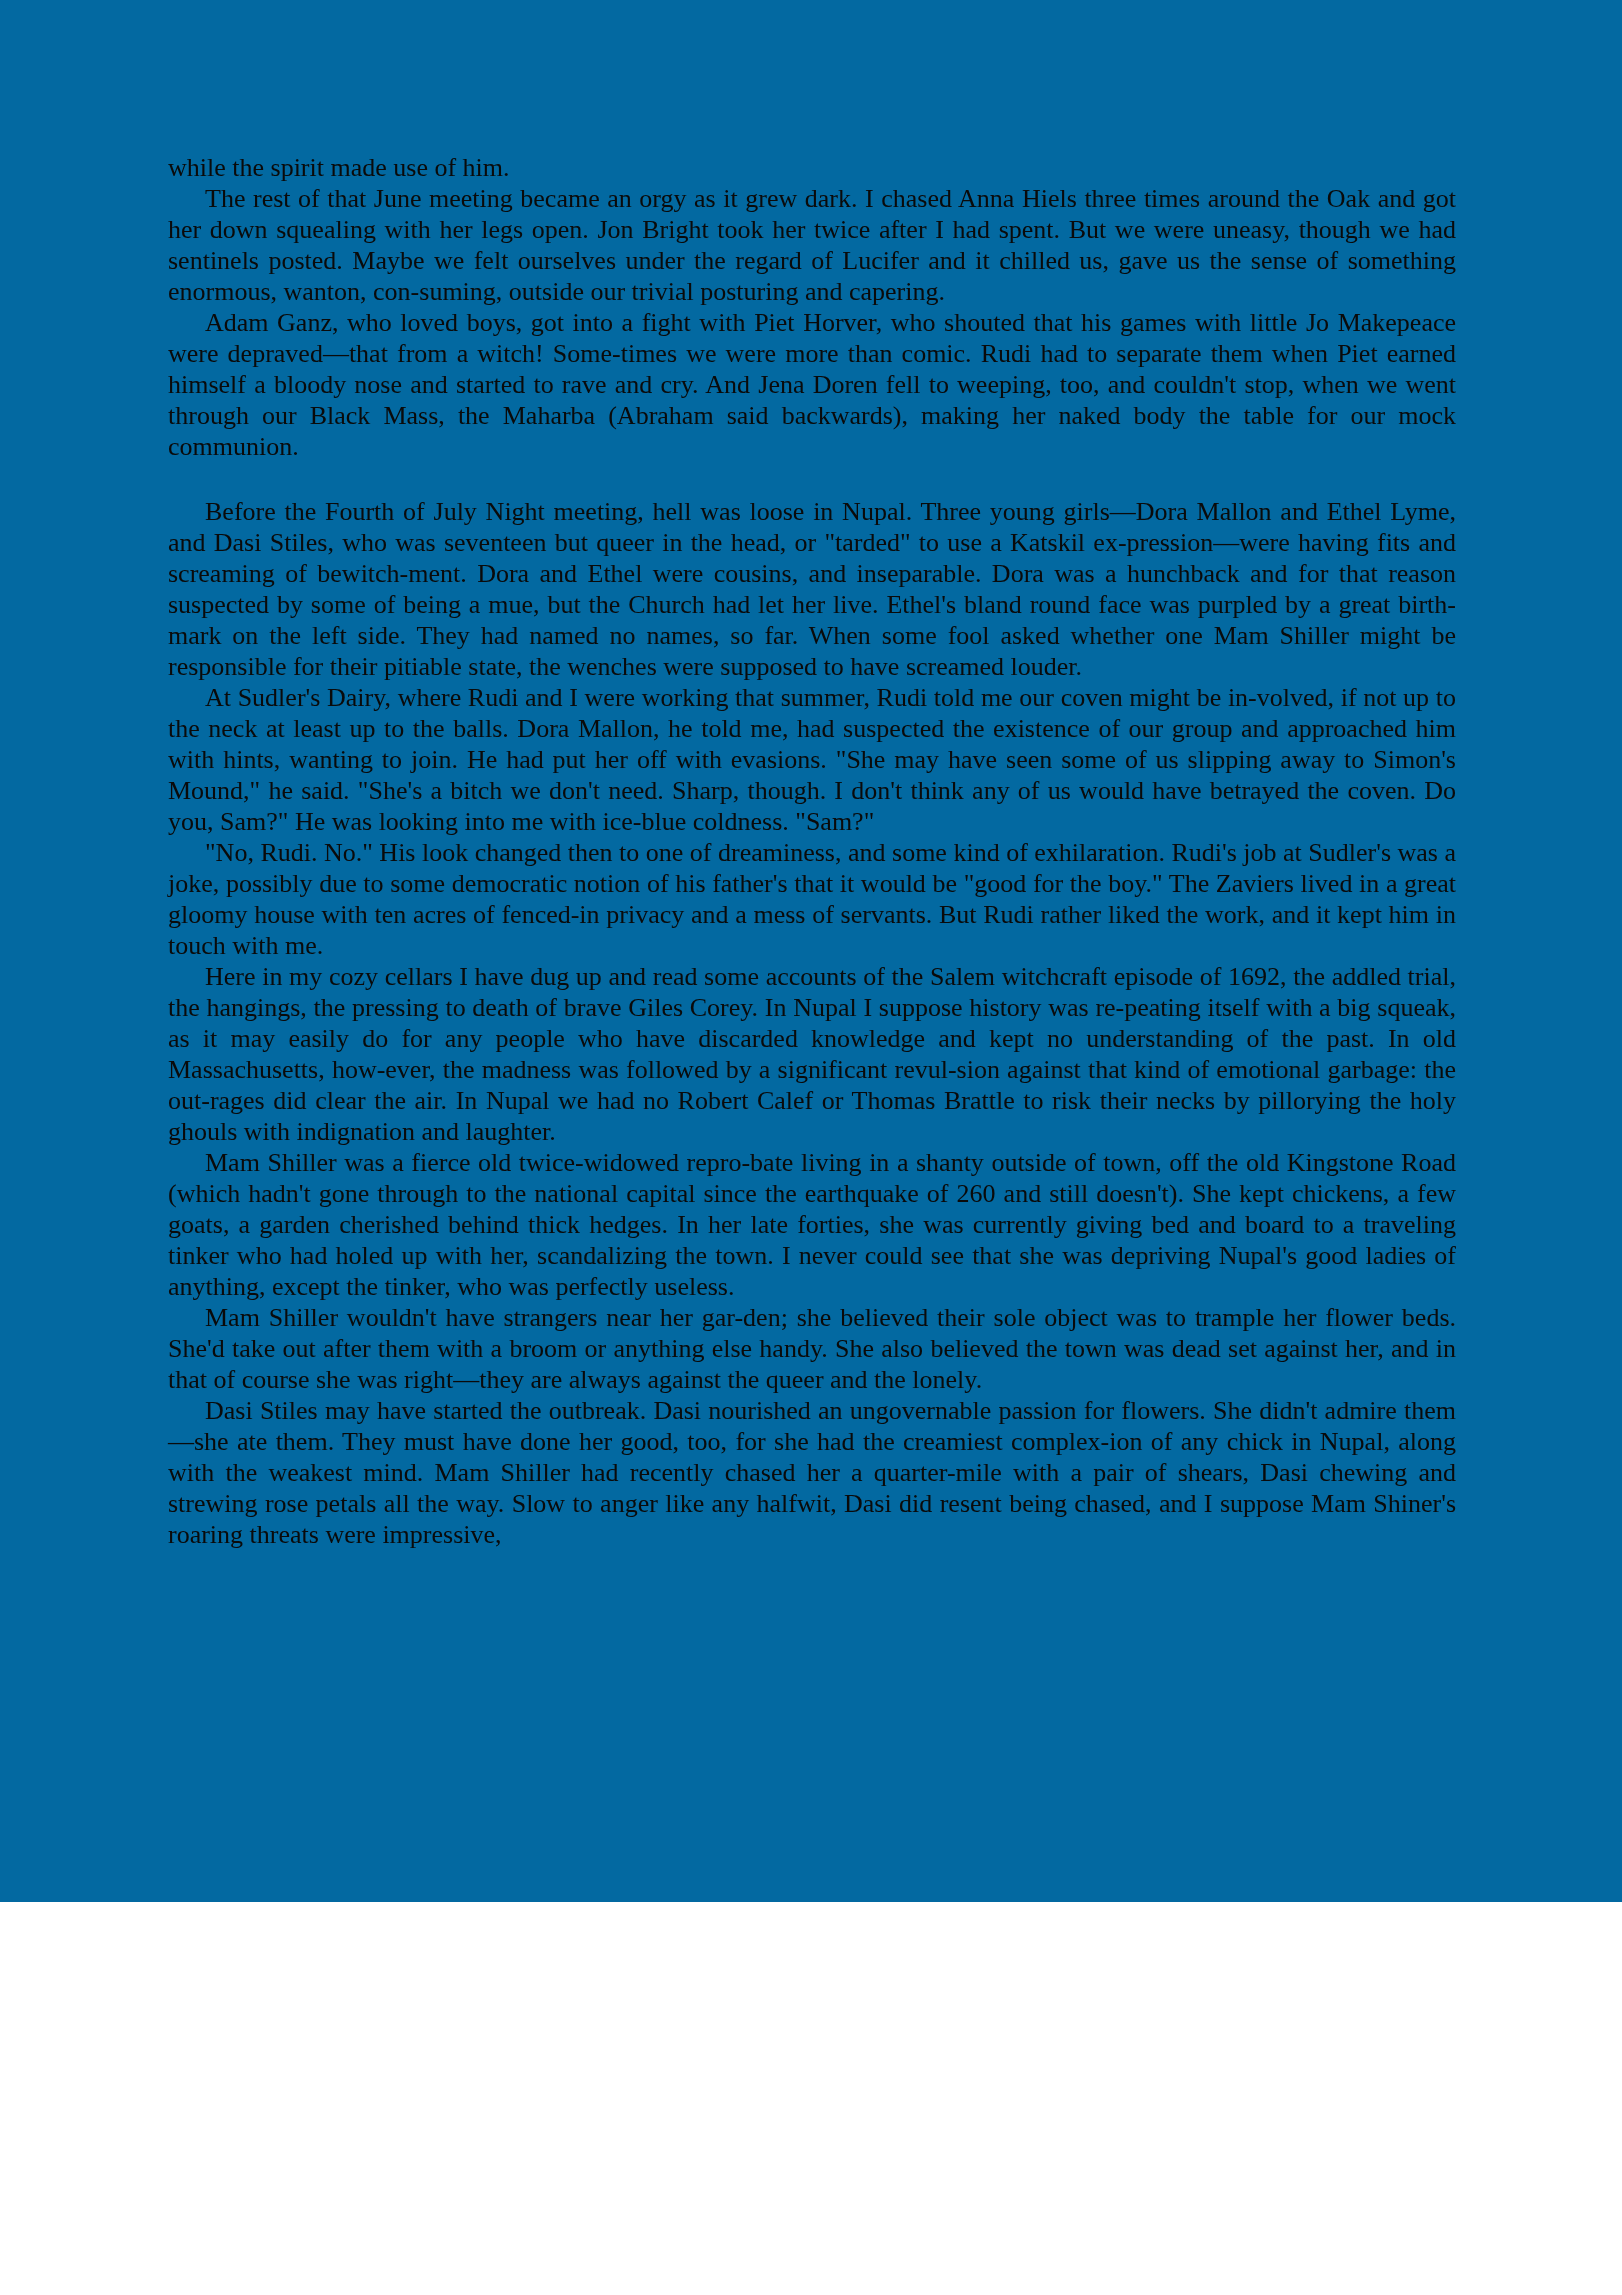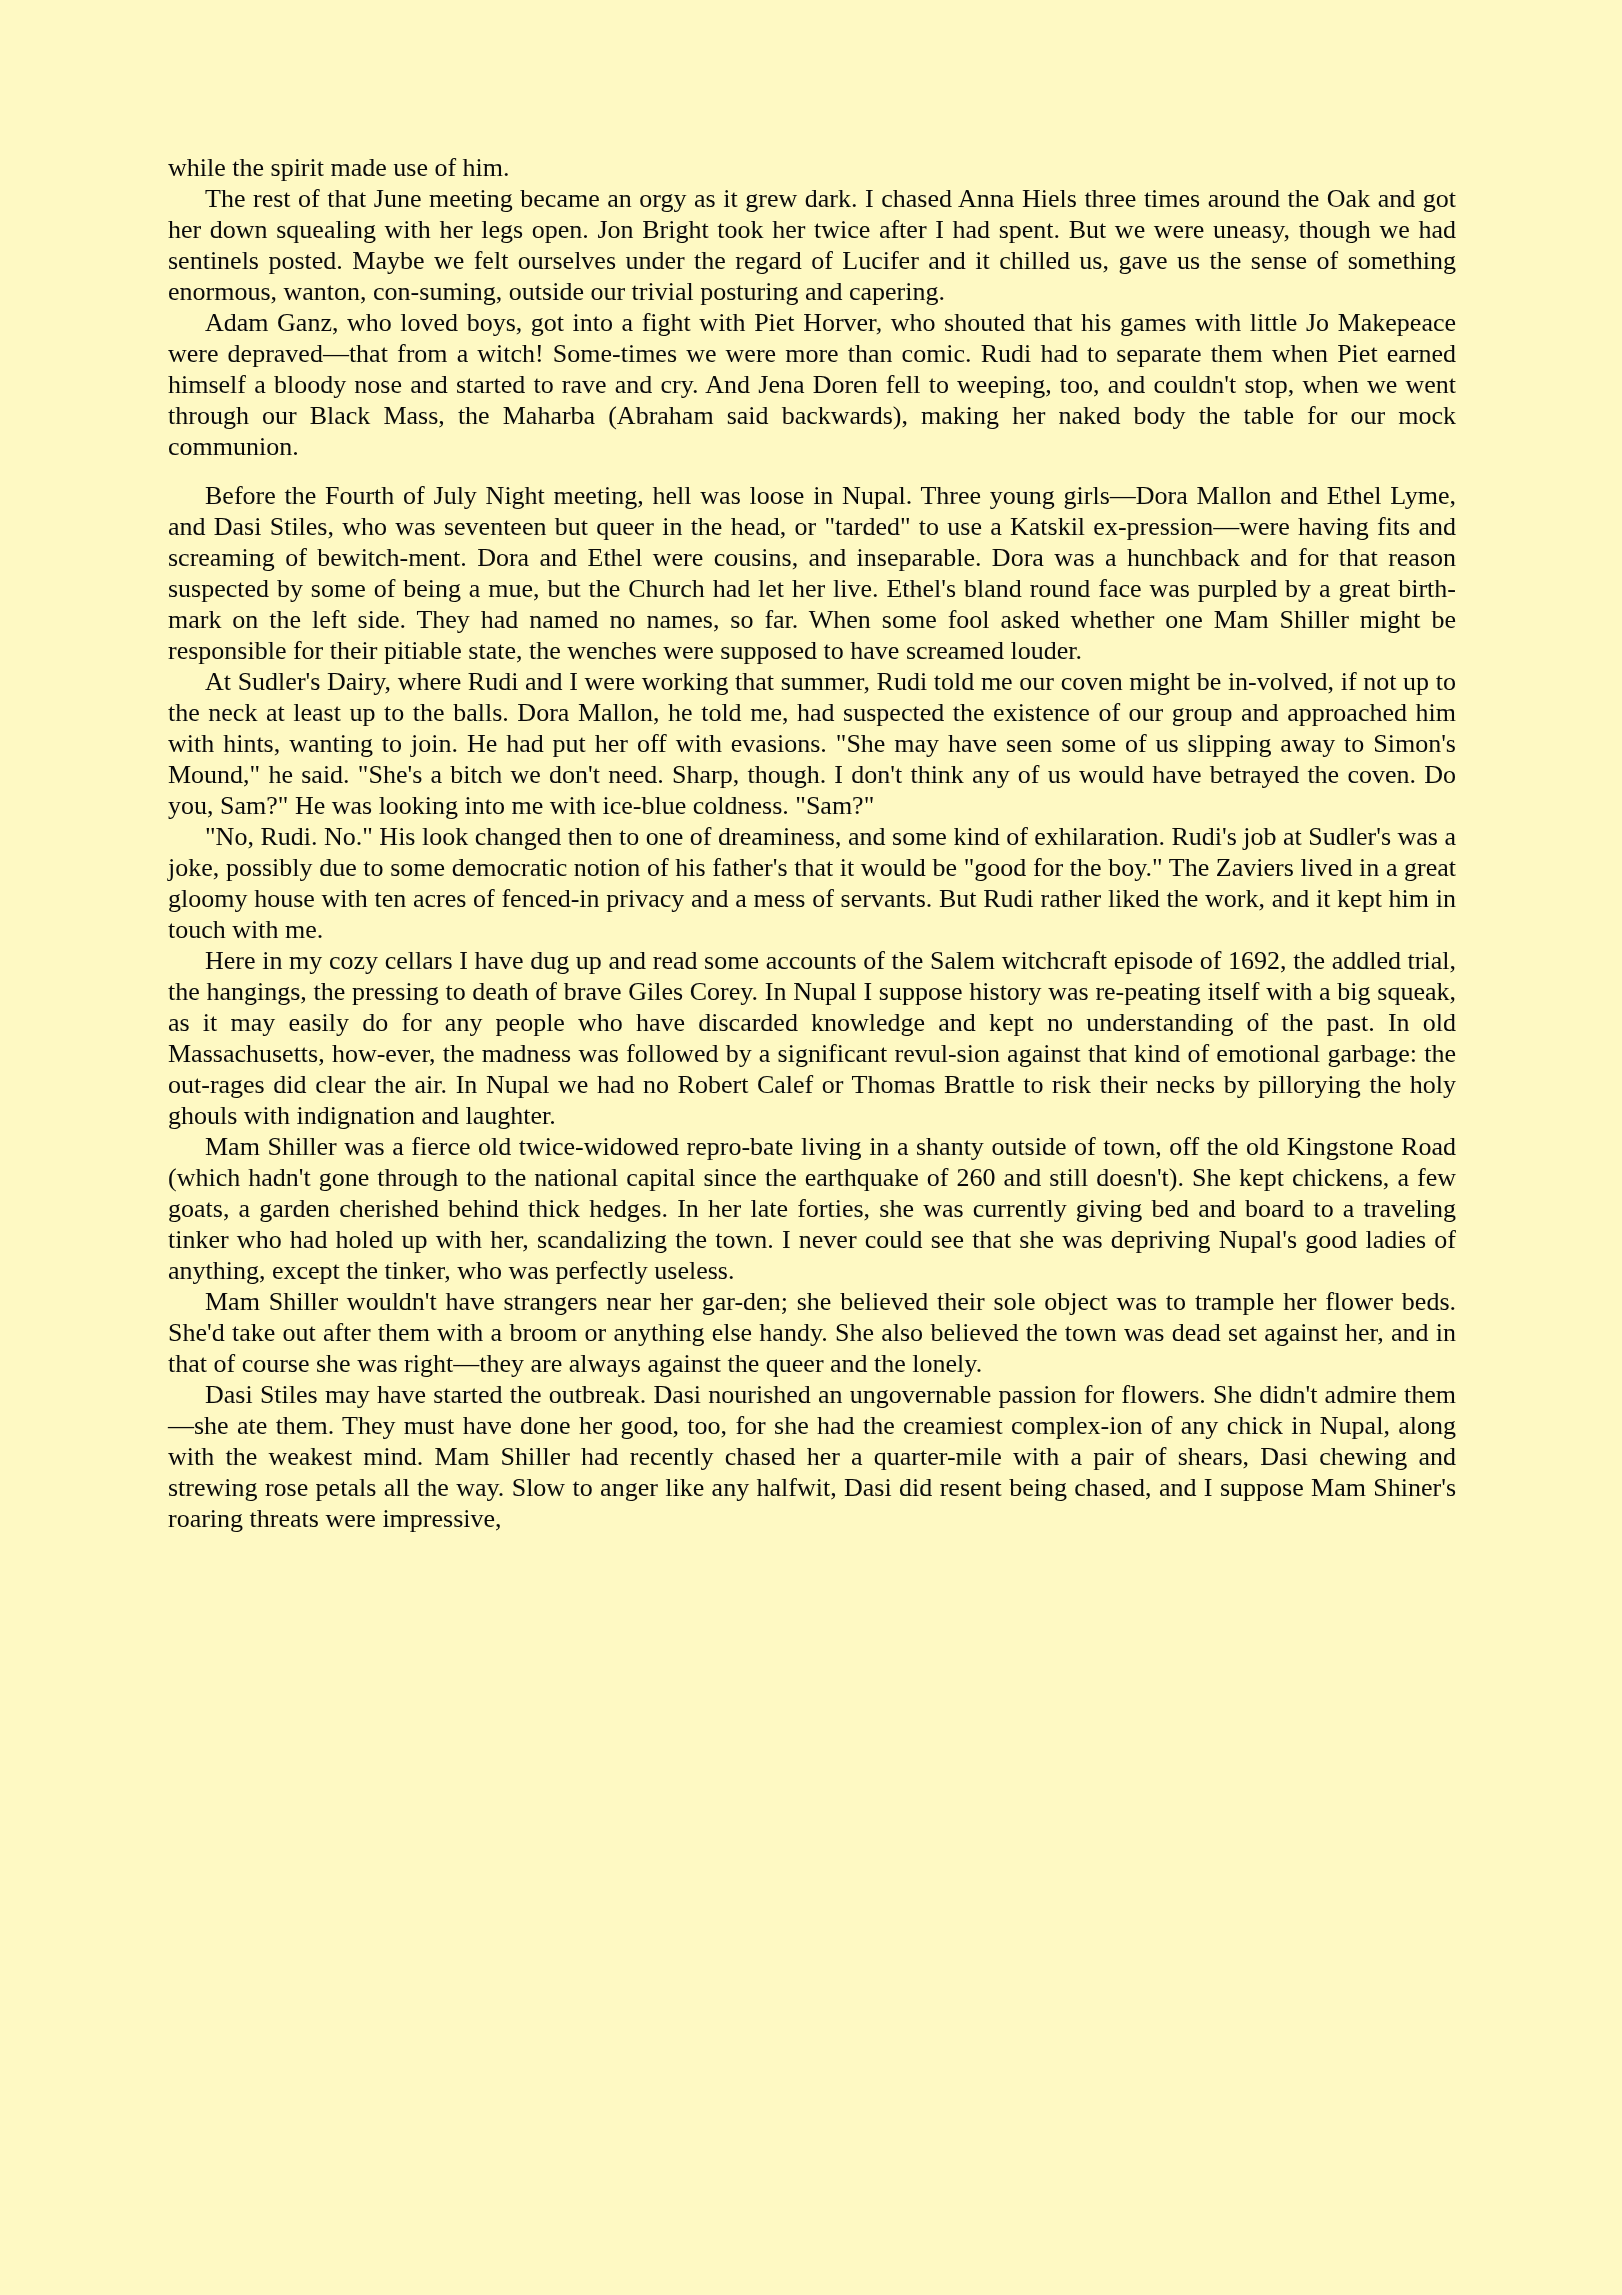--- a/index.html
+++ b/index.html
@@ -3,22 +3,22 @@
 <meta charset="utf-8">
 <style>
   html, body {
     margin: 0;
     padding: 0;
     background: #ffffff;
   }
   .page {
     position: relative;
     width: 1622px;
-    height: 2295px;
-    background: #fef9c3;
+    height: 1902px;
+    background: #0369a1;
     color: #0a0a0a;
     font-family: "Liberation Serif", "DejaVu Serif", serif;
     overflow: hidden;
   }
   .content {
     position: absolute;
     left: 168px;
     top: 152px;
     width: 1288px;
     font-size: 26px;
@@ -26,21 +26,21 @@
     text-align: justify;
   }
   .para {
     margin: 0;
     padding: 0;
   }
   .para.indent {
     text-indent: 37px;
   }
   .para.section-start {
-    margin-top: 18px;
+    margin-top: 34px;
   }
 </style>
 </head>
 <body>
 
 <div class="page">
   <div class="content">
     <p class="para">while the spirit made use of him.</p>
     <p class="para indent">The rest of that June meeting became an orgy as it grew dark. I chased Anna Hiels three times around the Oak and got her down squealing with her legs open. Jon Bright took her twice after I had spent. But we were uneasy, though we had sentinels posted. Maybe we felt ourselves under the regard of Lucifer and it chilled us, gave us the sense of something enormous, wanton, con-suming, outside our trivial posturing and capering.</p>
     <p class="para indent">Adam Ganz, who loved boys, got into a fight with Piet Horver, who shouted that his games with little Jo Makepeace were depraved—that from a witch! Some-times we were more than comic. Rudi had to separate them when Piet earned himself a bloody nose and started to rave and cry. And Jena Doren fell to weeping, too, and couldn't stop, when we went through our Black Mass, the Maharba (Abraham said backwards), making her naked body the table for our mock communion.</p>

